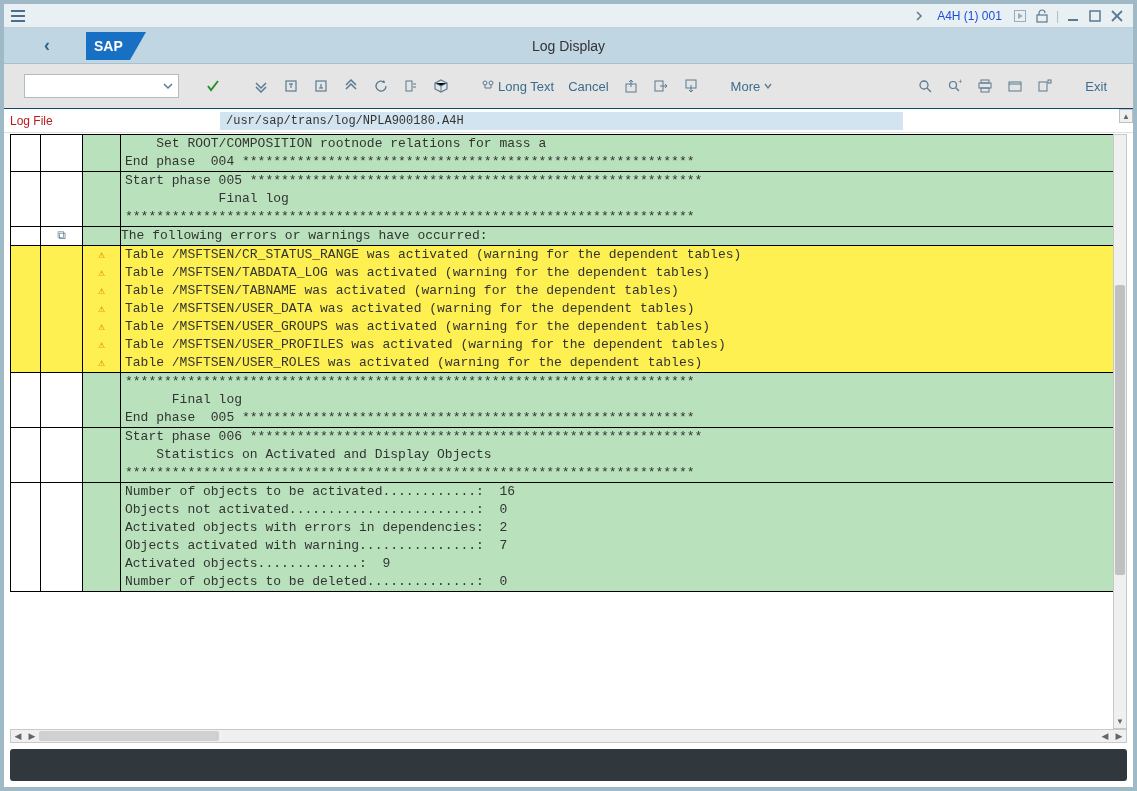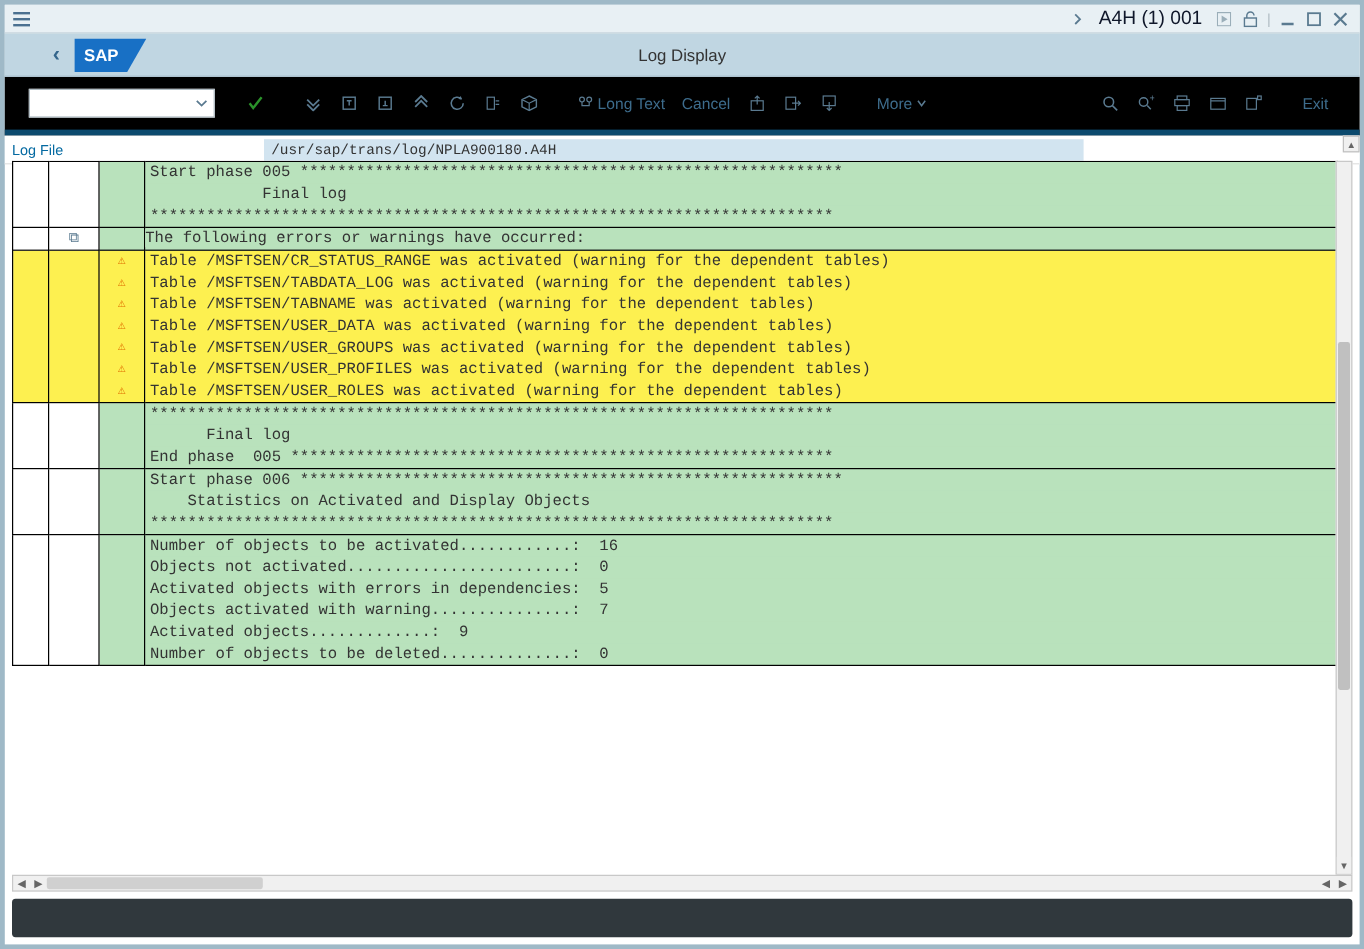--- a/index.html
+++ b/index.html
@@ -8,42 +8,42 @@
   .outer-border { width:1137px; height:791px; border:4px solid #9fb9c7; position:relative;}
   
   
   .menubar { height:24px; background:#e8f0f4; display:flex; align-items:center; border-bottom:1px solid #c0d0d8; padding:0 2px;}
   .menubar-left { display:flex; align-items:center;}
   .hamburger { width:24px; height:24px; display:flex; flex-direction:column; justify-content:center; gap:3px; padding:0 5px; cursor:pointer;}
   .hamburger span { height:2px; background:#4a7090; }
   .menubar-spacer { flex:1;}
   .menubar-right { display:flex; align-items:center; gap:6px; padding-right:6px; color:#5a7a90;}
   .menubar-right .icon-btn { width:16px; height:16px; display:inline-flex; align-items:center; justify-content:center; cursor:pointer; color:#5a7a90;}
-  .menubar-right .sys-id { color:#0f172a; font-size:16px; padding:0 4px;}
+  .menubar-right .sys-id { color:#1d4ed8; font-size:12px; padding:0 4px;}
   
   
   .titlebar { height:36px; background:#c0d6e2; display:flex; align-items:center; border-bottom:1px solid #a8bfcc; position:relative;}
   .back-btn { margin-left:40px; font-size:18px; color:#34668c; cursor:pointer; font-weight:bold;}
-  .sap-logo { margin-left:12px; }
+  .sap-logo { margin-left:36px; }
   .title-text { position:absolute; left:50%; transform:translateX(-50%); font-size:14px; color:#333;}
   
   
-  .toolbar-wrap{ background:#000000; border-bottom:5px solid #0c4a6e;}
+  .toolbar-wrap{ background:#e5e5e5; border-bottom:1px solid #0c4a6e;}
   .toolbar { height:44px; display:flex; align-items:center; padding:0 20px; gap:2px;}
   .combo { width:155px; height:24px; border:1px solid #b0bcc3; background:#fff; display:flex; align-items:center; justify-content:flex-end; padding-right:4px; cursor:pointer;}
   .combo svg { color:#5a7a90;}
   .tb-btn { width:28px; height:28px; display:inline-flex; align-items:center; justify-content:center; cursor:pointer; color:#5a7a90; border-radius:3px;}
   .tb-txt-btn { height:28px; display:inline-flex; align-items:center; padding:0 6px; cursor:pointer; color:#3d6c8c; font-size:13px; gap:3px;}
   .tb-sep { width:16px;}
   .toolbar-spacer { flex:1;}
   .tb-check{color:#2a922a;}
   
   
   .info-row { height:24px; display:flex; align-items:center; padding-left:6px; font-size:12px; border-bottom:1px solid #e0e0e0; background:#fff; position:relative;}
-  .info-label { width:210px; color:#0369a1;}
+  .info-label { width:210px; color:#b91c1c;}
   .info-value { background:#d2e4f0; padding:2px 6px; width:683px; font-family:"Courier New",monospace;}
   .scroll-up-corner{ position:absolute; right:0; top:0; width:14px; height:14px; background:#f0f0f0; border:1px solid #c0c0c0; display:flex; align-items:center; justify-content:center; font-size:8px; color:#666; cursor:pointer;}
 
   
   .content-area { position:absolute; top:130px; left:6px; right:6px; bottom:58px; overflow:hidden; background:#fff;}
   .log-table { border-collapse:collapse; width:1105px;}
   .log-table td { font-family:"Courier New",monospace; font-size:13px; line-height:18px; padding:0; vertical-align:top; border:1px solid #000;}
   .col-a { width:30px; background:#fff;}
   .col-b { width:42px; background:#fff; text-align:center;}
   .col-c { width:38px; background:#b9e2bc;}
@@ -277,20 +277,32 @@
   <div class="info-row">
     <span class="info-label">Log File</span>
     <span class="info-value">/usr/sap/trans/log/NPLA900180.A4H</span>
     <span class="scroll-up-corner">▲</span>
   </div>
 
   <div class="content-area">
     <table class="log-table">
 
       <tbody>
+          <tr>
+        <td class="col-a"></td>
+        <td class="col-b"></td>
+        <td class="col-c icon-block">
+              <div class="line"></div>
+              <div class="line"></div>
+            </td>
+        <td class="col-d block">
+          <div class="line green-line">    Set ROOT/COMPOSITION rootnode relations for mass a</div>
+          <div class="line green-line">End phase  004 **********************************************************</div>
+        </td>
+      </tr>
 
       <tr>
         <td class="col-a"></td>
         <td class="col-b"></td>
         <td class="col-c icon-block">
               <div class="line"></div>
               <div class="line"></div>
               <div class="line"></div>
             </td>
         <td class="col-d block">
@@ -381,21 +393,21 @@
               <div class="line"></div>
               <div class="line"></div>
               <div class="line"></div>
               <div class="line"></div>
               <div class="line"></div>
               <div class="line"></div>
             </td>
         <td class="col-d block">
           <div class="line green-line">Number of objects to be activated............:  16</div>
           <div class="line green-line">Objects not activated........................:  0</div>
-          <div class="line green-line">Activated objects with errors in dependencies:  5</div>
+          <div class="line green-line">Activated objects with errors in dependencies:  2</div>
           <div class="line green-line">Objects activated with warning...............:  7</div>
           <div class="line green-line">Activated objects.............:  9</div>
           <div class="line green-line">Number of objects to be deleted..............:  0</div>
         </td>
       </tr>
     </tbody>
       </table>
   </div>
 
   <div class="vscroll">

